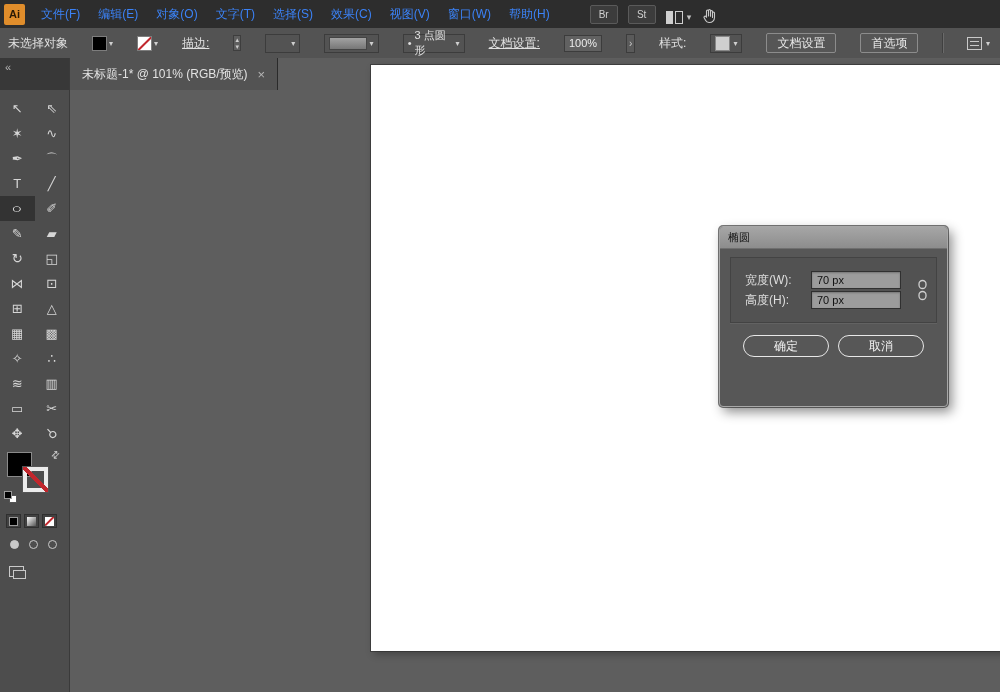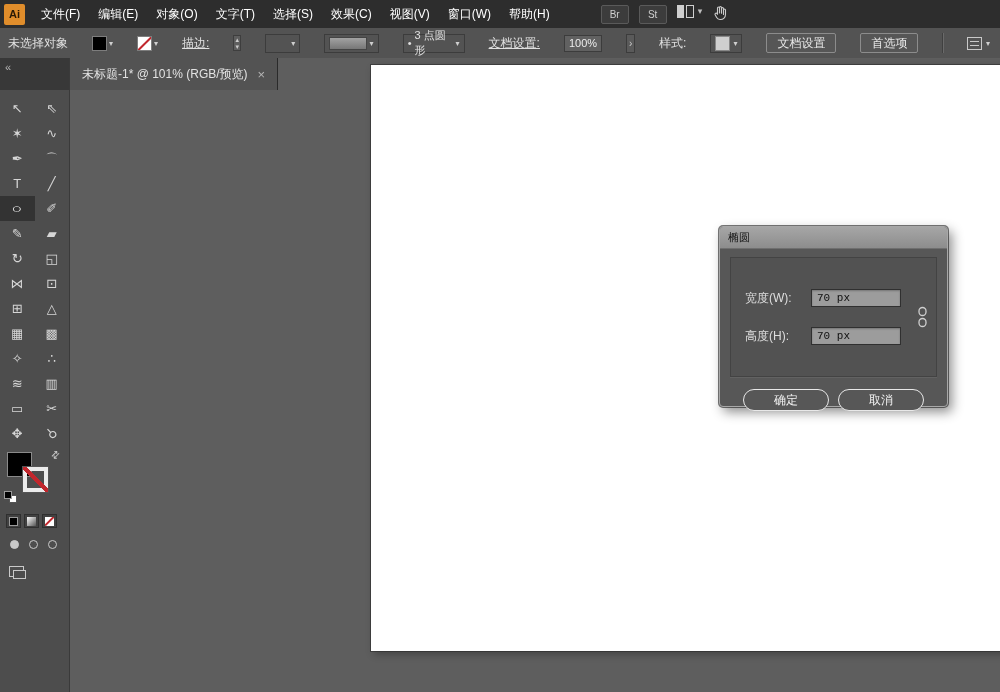--- a/index.html
+++ b/index.html
@@ -7,22 +7,22 @@
     width:1000px;height:692px;position:relative;overflow:hidden;
     background:#5e5e5e;
     font-family:"Liberation Sans","DejaVu Sans",sans-serif;
     -webkit-user-select:none;user-select:none;
   }
   
   .menubar{height:28px;background:#2d2d2d;display:flex;align-items:center;}
   .app-logo{width:21px;height:21px;margin:0 7px 0 4px;background:#e08d2b;color:#2a1a05;
     font-weight:bold;font-size:11px;display:flex;align-items:center;justify-content:center;border-radius:2px;}
   .menu-items{display:flex;height:100%;}
-  .menu-item{padding:0 9px;font-size:12px;color:#ffffff;line-height:28px;cursor:default;}
-  .appbar-right{display:flex;align-items:flex-start;gap:10px;margin-left:42px;}
+  .menu-item{padding:0 9px;font-size:12px;color:#3b82f6;line-height:28px;cursor:default;}
+  .appbar-right{display:flex;align-items:flex-end;gap:10px;margin-left:31px;}
   .sq-btn{min-width:20px;height:17px;padding:0 3px;background:#3c3c3c;border:1px solid #5a5a5a;
     border-radius:2px;color:#cfcfcf;font-size:10px;display:inline-flex;align-items:center;justify-content:center;}
   .arrange-wrap{display:inline-flex;align-items:center;gap:4px;}
   .arrange-icon{width:17px;height:13px;position:relative;display:inline-block;}
   .ar-a{position:absolute;left:0;top:0;width:7px;height:13px;background:#cfcfcf;}
   .ar-b{position:absolute;left:9px;top:0;width:8px;height:13px;border:1px solid #cfcfcf;box-sizing:border-box;}
   .menu-chev{color:#bfbfbf;font-size:9px;}
   .touch-wrap{display:inline-flex;align-items:center;}
   
   .controlbar{height:30px;background:#535353;border-bottom:1px solid #282828;display:flex;
@@ -107,25 +107,25 @@
     box-shadow:0 0 0 1px rgba(40,40,40,.55), 3px 3px 8px rgba(0,0,0,.3);}
   
   .dialog{position:absolute;left:719px;top:226px;width:229px;height:181px;background:#575757;
     border:1px solid #a8a8a8;border-radius:4px;box-shadow:0 0 0 1px rgba(30,30,30,.6), 4px 5px 12px rgba(0,0,0,.45);
     box-sizing:border-box;z-index:20;}
   .dialog-title{height:21px;background:linear-gradient(#a6a6a6,#8d8d8d);color:#141414;font-size:11px;
     line-height:21px;padding:0 8px;border-radius:3px 3px 0 0;border-bottom:1px solid #6f6f6f;}
   .dialog-body{padding:8px 10px 0;}
   .dialog-panel{position:relative;background:#525252;border:1px solid #434343;box-shadow:0 1px 0 rgba(255,255,255,.07);
     padding:11px 14px 11px 14px;box-sizing:border-box;}
-  .field-row{display:flex;align-items:center;margin:20px 0;gap:6px;}
+  .field-row{display:flex;align-items:center;margin:2px 0;gap:6px;}
   .field-label{width:60px;color:#dedede;font-size:12px;white-space:nowrap;}
   .field-input{width:90px;height:18px;background:#9c9c9c;border:1px solid #303030;
     box-shadow:inset 0 1px 2px rgba(0,0,0,.25);color:#101010;font-size:11px;padding:0 5px;
-    display:flex;align-items:center;box-sizing:border-box;font-family:Liberation Mono, monospace;}
+    display:flex;align-items:center;box-sizing:border-box;font-family:Liberation Sans, sans-serif;}
   .chain{position:absolute;right:7px;top:50%;transform:translateY(-50%);line-height:0;}
   .dialog-buttons{display:flex;justify-content:center;gap:9px;margin-top:12px;}
   .pill-btn{width:86px;height:22px;border-radius:11px;border:1px solid #e8e8e8;background:#575757;
     color:#f2f2f2;font-size:12px;font-family:Liberation Serif, serif;}
 </style>
 </head>
 <body>
 
 <div class="menubar">
   <div class="app-logo">Ai</div>

